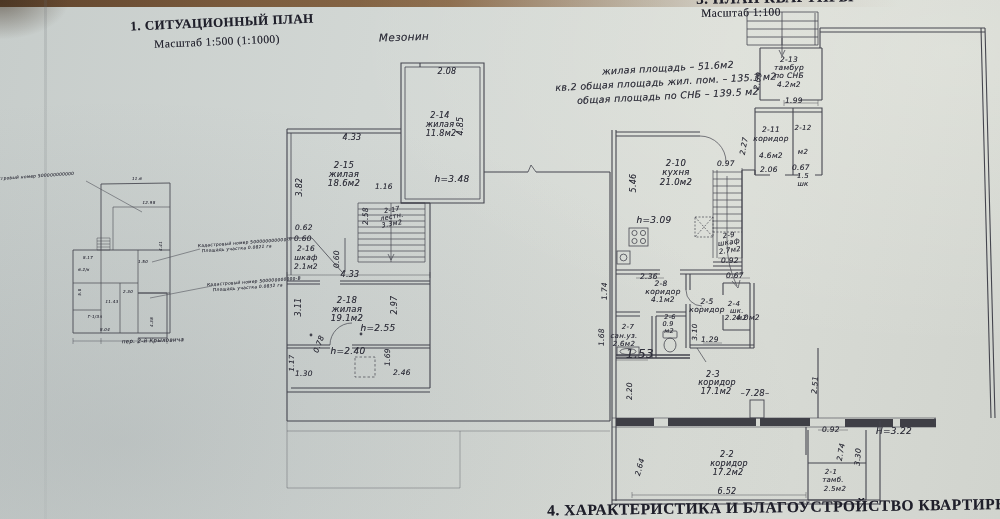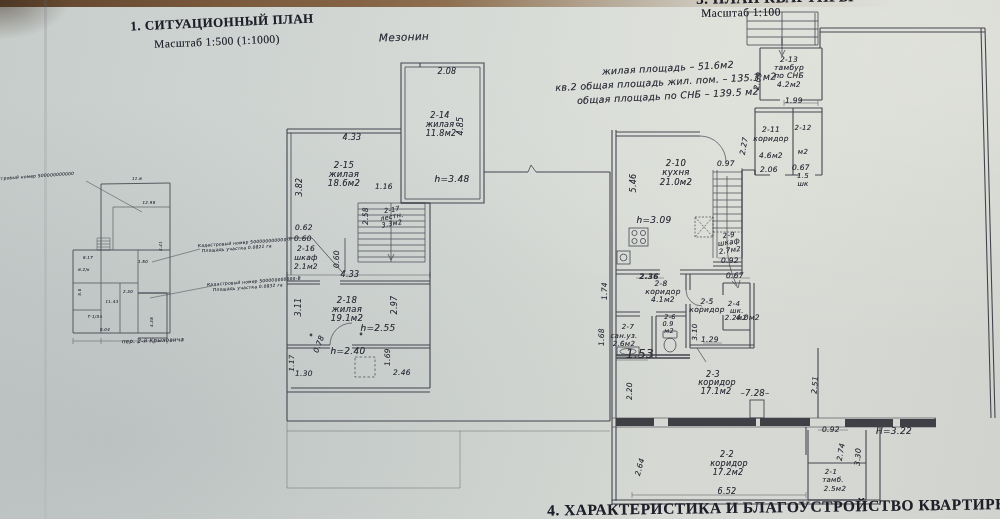--- a/index.html
+++ b/index.html
@@ -251,21 +251,21 @@
       <span class="lbl" style="left: 726px; top: 164px; font-size: 7.5px; transform: translate(-50%, -50%) rotate(0deg); font-style: italic;">0.97</span>
       <span class="lbl" style="left: 634px; top: 183px; font-size: 8px; transform: translate(-50%, -50%) rotate(-90deg);">5.46</span>
       <span class="lbl" style="left: 676px; top: 163px; font-size: 8.5px; transform: translate(-50%, -50%) rotate(0deg);">2-10</span>
       <span class="lbl" style="left: 676px; top: 172px; font-size: 8.5px; transform: translate(-50%, -50%) rotate(0deg);">кухня</span>
       <span class="lbl" style="left: 676px; top: 182px; font-size: 8.5px; transform: translate(-50%, -50%) rotate(0deg);">21.0м2</span>
       <span class="lbl" style="left: 654px; top: 220px; font-size: 9px; transform: translate(-50%, -50%) rotate(0deg);">h=3.09</span>
       <span class="lbl" style="left: 729px; top: 236px; font-size: 7px; transform: translate(-50%, -50%) rotate(-8deg);">2-9</span>
       <span class="lbl" style="left: 729px; top: 243px; font-size: 7px; transform: translate(-50%, -50%) rotate(-8deg);">шкаф</span>
       <span class="lbl" style="left: 730px; top: 251px; font-size: 7px; transform: translate(-50%, -50%) rotate(-8deg);">2.7м2</span>
       <span class="lbl" style="left: 730px; top: 261px; font-size: 7.5px; transform: translate(-50%, -50%) rotate(0deg);">0.92</span>
-      <span class="lbl" style="left: 649px; top: 277px; font-size: 7.5px; transform: translate(-50%, -50%) rotate(0deg); font-weight: bold;">2.36</span>
+      <span class="lbl" style="left: 649px; top: 277px; font-size: 7.5px; transform: translate(-50%, -50%) rotate(0deg);">2.36</span>
       <span class="lbl" style="left: 735px; top: 276px; font-size: 7.5px; transform: translate(-50%, -50%) rotate(0deg);">0.67</span>
       <span class="lbl" style="left: 605px; top: 291px; font-size: 7.5px; transform: translate(-50%, -50%) rotate(-90deg);">1.74</span>
       <span class="lbl" style="left: 661px; top: 284px; font-size: 7.5px; transform: translate(-50%, -50%) rotate(0deg);">2-8</span>
       <span class="lbl" style="left: 663px; top: 292px; font-size: 7.5px; transform: translate(-50%, -50%) rotate(0deg);">коридор</span>
       <span class="lbl" style="left: 663px; top: 300px; font-size: 7.5px; transform: translate(-50%, -50%) rotate(0deg);">4.1м2</span>
       <span class="lbl" style="left: 707px; top: 302px; font-size: 7.5px; transform: translate(-50%, -50%) rotate(0deg);">2-5</span>
       <span class="lbl" style="left: 707px; top: 310px; font-size: 7.5px; transform: translate(-50%, -50%) rotate(0deg);">коридор</span>
       <span class="lbl" style="left: 707px; top: 318px; font-size: 7.5px; transform: translate(-50%, -50%) rotate(0deg); margin-left: 41px;">4.0м2</span>
       <span class="lbl" style="left: 734px; top: 304px; font-size: 7px; transform: translate(-50%, -50%) rotate(0deg);">2-4</span>
       <span class="lbl" style="left: 737px; top: 311px; font-size: 7px; transform: translate(-50%, -50%) rotate(0deg);">шк.</span>

